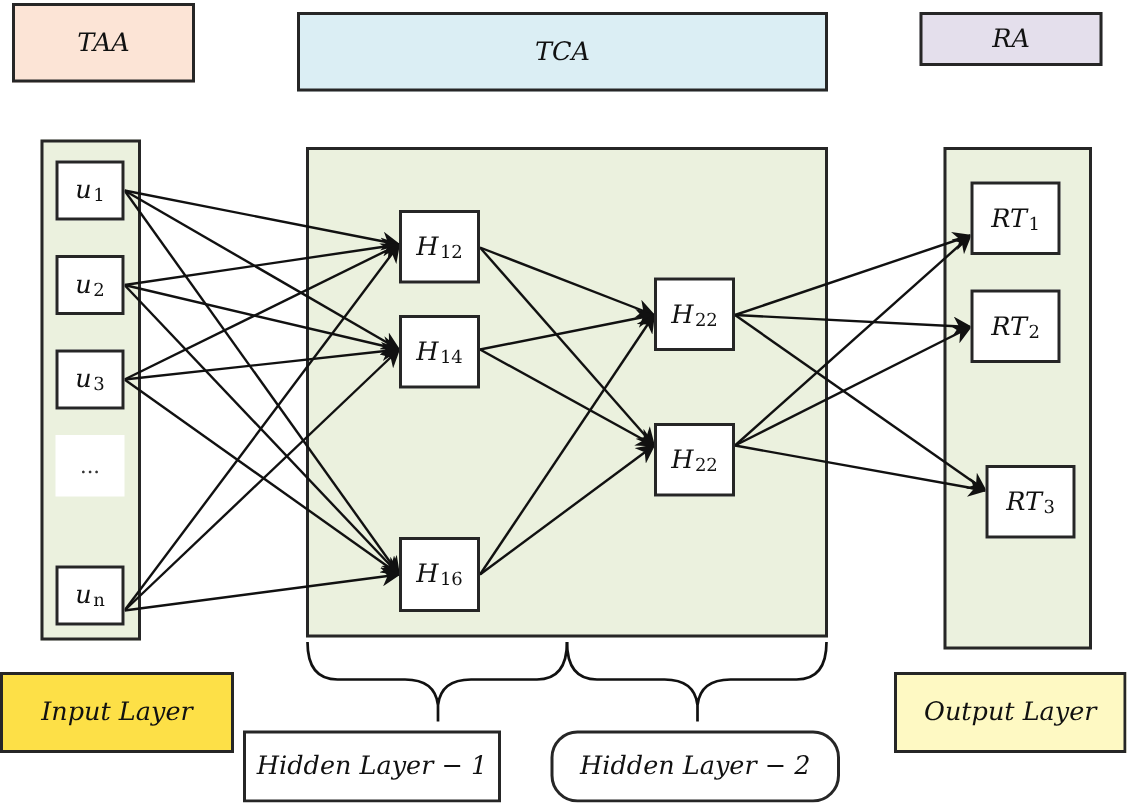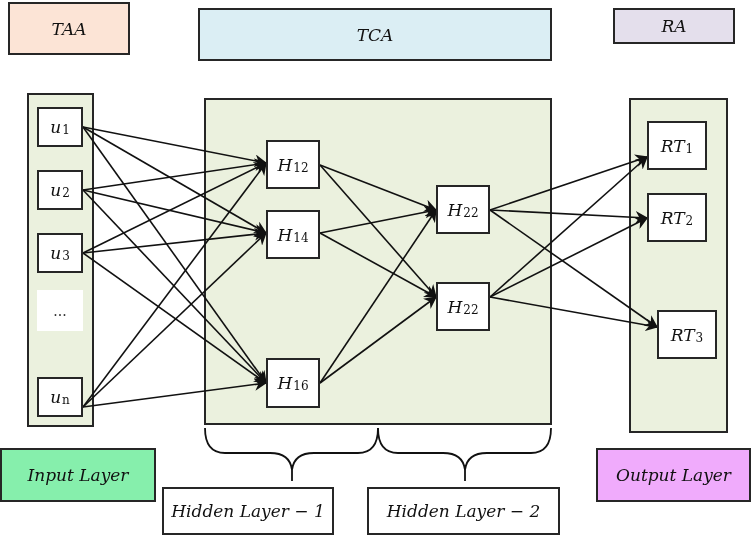--- a/index.html
+++ b/index.html
@@ -118,24 +118,24 @@
 </div>
 <div class="node" style="left:647px;top:193px;width:60px;height:49px;">
   <span>RT</span>
     <sub>2</sub>
 </div>
 <div class="node" style="left:657px;top:310px;width:60px;height:49px;">
   <span>RT</span>
     <sub>3</sub>
 </div>
 
-<div class="box label" style="left:0px;top:448px;width:156px;height:54px;background:#86efac;">
+<div class="box label" style="left:0px;top:448px;width:156px;height:54px;background:#fde047;">
   <span>Input Layer</span>
 </div>
 <div class="box label" style="left:162px;top:487px;width:172px;height:48px;background:#fff;">
   <span>Hidden Layer − 1</span>
 </div>
-<div class="box label" style="left:367px;top:487px;width:193px;height:48px;background:#fff;">
+<div class="box label" style="left:367px;top:487px;width:193px;height:48px;background:#fff;border-radius:18px;">
   <span>Hidden Layer − 2</span>
 </div>
-<div class="box label" style="left:596px;top:448px;width:155px;height:54px;background:#f0abfc;">
+<div class="box label" style="left:596px;top:448px;width:155px;height:54px;background:#fef9c3;">
   <span>Output Layer</span>
 </div>
 
 </body></html>

